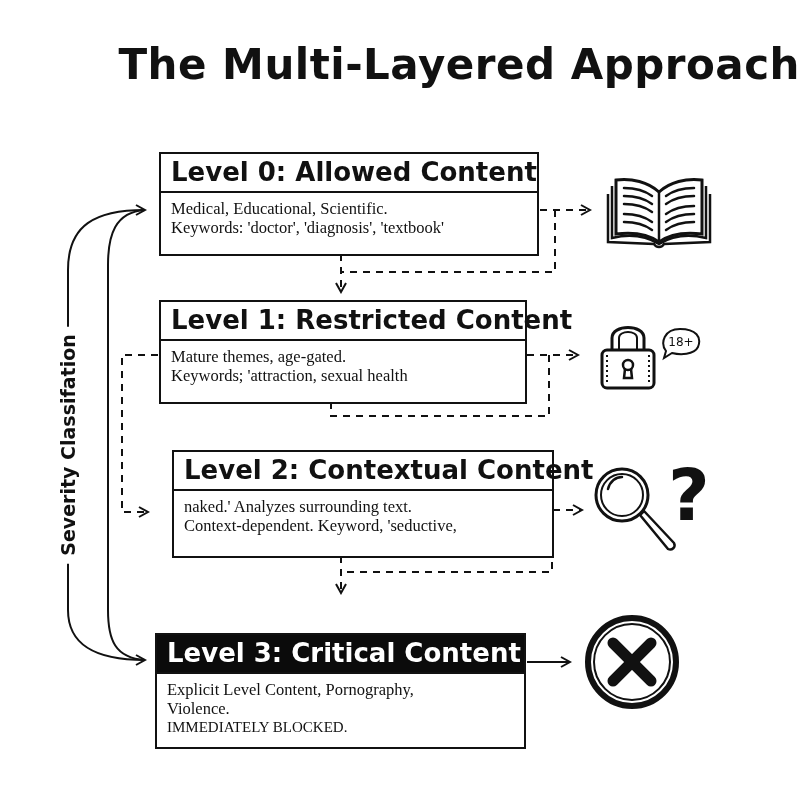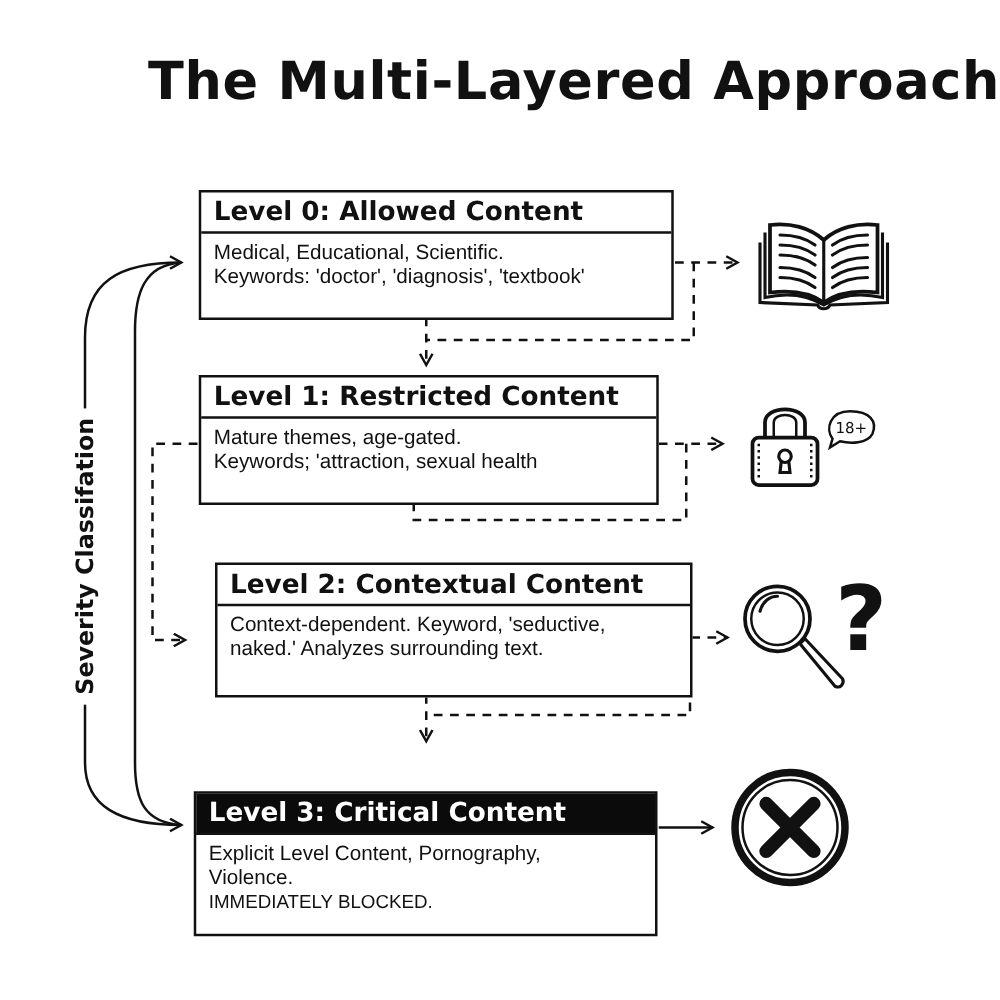--- a/index.html
+++ b/index.html
@@ -3,22 +3,22 @@
 <meta charset="utf-8">
 <style>
   html, body { margin: 0; padding: 0; background: #ffffff; }
   body { width: 800px; height: 800px; position: relative; overflow: hidden;
          font-family: "DejaVu Sans", sans-serif; color: #111; }
   .title { position: absolute; left: 0; top: 40px; width: 800px; text-align: right;
            font-family: "DejaVu Sans", sans-serif; font-weight: bold; font-size: 42px;
            letter-spacing: 0.5px; color: #111; }
   .box { position: absolute; border: 2px solid #111; background: #fff; }
   .box .head { border-bottom: 2px solid #111; padding: 3px 10px 4px 10px;
-               font-weight: bold; font-size: 21px; white-space: nowrap; color: #111; }
-  .box .body { padding: 6px 10px; font-family: Liberation Sans, sans-serif;
+               font-weight: bold; font-size: 26px; white-space: nowrap; color: #111; }
+  .box .body { padding: 6px 10px; font-family: Liberation Serif, serif;
                font-size: 16.5px; line-height: 19px; color: #111; }
   .box.critical .head { background: #0b0b0b; color: #fff; }
   #box0 { left: 159px; top: 152px; width: 376px; height: 100px; }
   #box1 { left: 159px; top: 300px; width: 364px; height: 100px; }
   #box2 { left: 172px; top: 450px; width: 378px; height: 104px; }
   #box3 { left: 155px; top: 633px; width: 367px; height: 112px; }
   #box3 .body .blocked { font-size: 15px; }
   .side-label { position: absolute; left: 68px; top: 445px; transform: translate(-50%, -50%) rotate(-90deg);
                 font-weight: bold; font-size: 19px; white-space: nowrap; background: #fff; padding: 0 8px; }
   svg.overlay { position: absolute; left: 0; top: 0; }
@@ -72,22 +72,22 @@
   <div class="head">Level 1: Restricted Content</div>
   <div class="body">
     <div>Mature themes, age-gated.</div>
     <div>Keywords; 'attraction, sexual health</div>
   </div>
 </div>
 
 <div class="box" id="box2">
   <div class="head">Level 2: Contextual Content</div>
   <div class="body">
+    <div>naked.' Analyzes surrounding text.</div>
     <div>Context-dependent. Keyword, 'seductive,</div>
-    <div>naked.' Analyzes surrounding text.</div>
   </div>
 </div>
 
 <div class="box critical" id="box3">
   <div class="head">Level 3: Critical Content</div>
   <div class="body">
     <div>Explicit Level Content, Pornography,</div>
     <div>Violence.</div>
     <div class="blocked">IMMEDIATELY BLOCKED.</div>
   </div>

